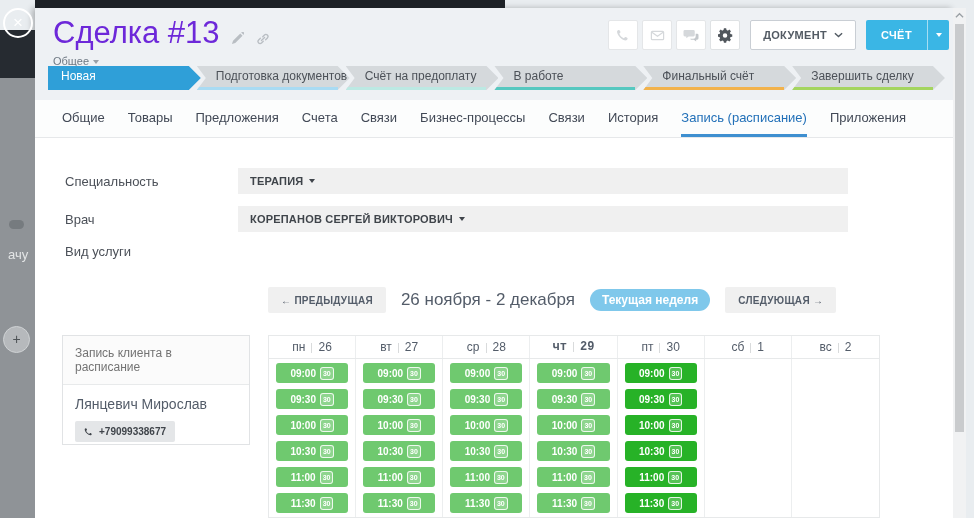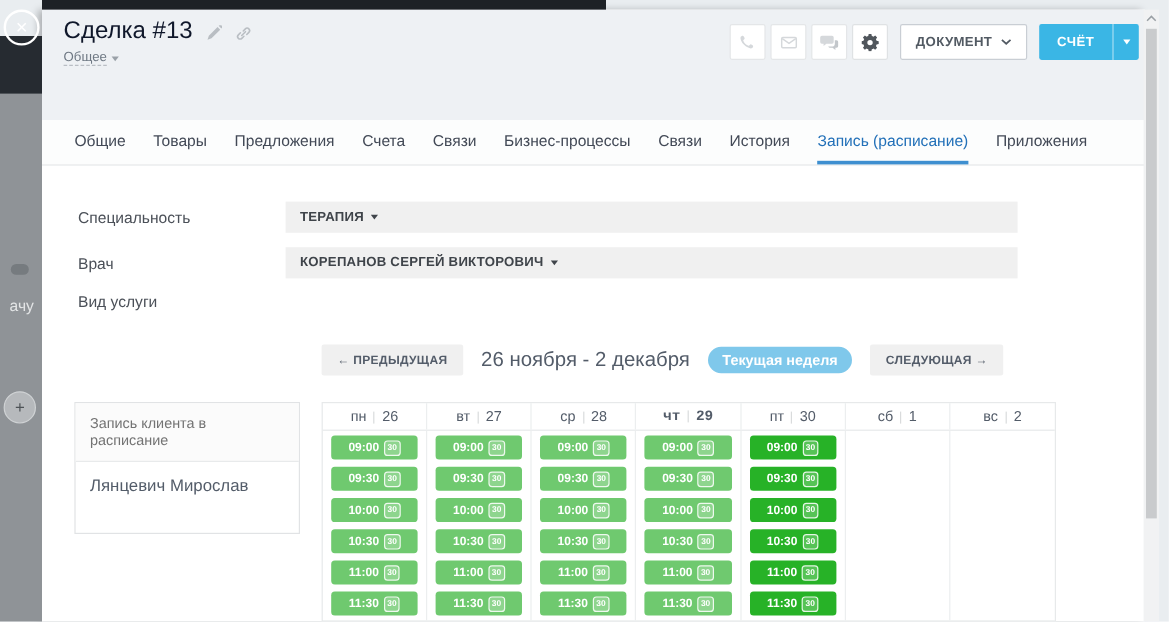--- a/index.html
+++ b/index.html
@@ -27,21 +27,21 @@
   .top-strip { position:absolute; left:35px; top:0; width:470px; height:8px; background:#1d2126; z-index:2; }
 
   
   .panel {
     position:absolute; left:35px; top:8px; width:919px; height:510px; background:#ffffff;
     box-shadow:-3px 0 6px rgba(0,0,0,.25); z-index:1; overflow:hidden;
   }
   .panel-head { position:absolute; left:0; top:0; right:0; height:92px; background:#eef1f4; }
 
   .title-row { position:relative; padding:7px 0 0 18px; }
-  .deal-title { display:inline-block; font-size:20px; font-weight:400; color:#0f172a; }
+  .deal-title { display:inline-block; font-size:31px; font-weight:400; color:#6d28d9; }
   .title-icon { display:inline-block; vertical-align:middle; margin-left:7px; cursor:pointer; }
   .deal-type { margin-top:2px; font-size:11px; color:#6e7883; display:inline-flex; align-items:center; gap:4px; cursor:pointer; }
   .deal-type .lbl { border-bottom:1px dashed #b9bec4; }
 
   .toolbar { position:absolute; top:12px; right:5px; display:flex; align-items:center; gap:4px; }
   .icon-btn {
     width:30px; height:30px; background:#fff; border:1px solid #e4e6e8; border-radius:2px;
     display:flex; align-items:center; justify-content:center; cursor:pointer;
   }
   .icon-btn.dark { border-color:#dfe2e4; }
@@ -193,20 +193,40 @@
             </svg>
         </div>
         <div class="invoice-btn" style="background:#3ab6e5">
           <span class="invoice-main">СЧЁТ</span>
           <span class="invoice-caret">
             <span class="caret-down" style="color:#fff"></span>
           </span>
         </div>
       </div>
     </div>
+    <div class="stages-row" id="stages">
+        <div class="stage active" style="--ul: #2f9fd8;">
+          <span class="stage-label">Новая</span>
+        </div>
+        <div class="stage" style="--ul: #a9dbf3; background: rgb(213, 217, 220);">
+          <span class="stage-label">Подготовка документов</span>
+        </div>
+        <div class="stage" style="--ul: #bce9e3; background: rgb(213, 217, 220);">
+          <span class="stage-label">Счёт на предоплату</span>
+        </div>
+        <div class="stage" style="--ul: #56c8c0; background: rgb(213, 217, 220);">
+          <span class="stage-label">В работе</span>
+        </div>
+        <div class="stage" style="--ul: #f2b24b; background: rgb(213, 217, 220);">
+          <span class="stage-label">Финальный счёт</span>
+        </div>
+        <div class="stage" style="--ul: #a4d55f; background: rgb(213, 217, 220);">
+          <span class="stage-label">Завершить сделку</span>
+        </div>
+      </div>
   </div>
 
   <div class="tabs-row" id="tabs">
       <div class="tab">Общие</div>
       <div class="tab">Товары</div>
       <div class="tab">Предложения</div>
       <div class="tab">Счета</div>
       <div class="tab">Связи</div>
       <div class="tab">Бизнес-процессы</div>
       <div class="tab">Связи</div>
@@ -239,20 +259,26 @@
     <button class="week-btn">← ПРЕДЫДУЩАЯ</button>
     <span class="week-title">26 ноября - 2 декабря</span>
     <span class="week-badge">Текущая неделя</span>
     <button class="week-btn">СЛЕДУЮЩАЯ →</button>
   </div>
 
   <div class="client-card">
     <div class="card-head">Запись клиента в расписание</div>
     <div class="card-body">
       <div class="client-name">Лянцевич Мирослав</div>
+      <button class="phone-chip">
+        <svg width="10" height="10" viewBox="0 0 16 16">
+            <path fill="#3f444a" d="M3.2 2c.5 0 1.9 1.9 1.6 2.5-.2.5-1 .9-1.2 1.4-.2.5 1 2.3 1.8 3.1.8.8 2.6 2 3.1 1.8.5-.2.9-1 1.4-1.2.6-.3 2.5 1.1 2.5 1.6 0 .4-.6 1.7-1.3 1.9-1.5.5-4.6-.9-6.8-3.1C2.1 7.8.7 4.7 1.2 3.2c.2-.7 1.5-1.2 2-1.2z"></path>
+          </svg>
+        <span>+79099338677</span>
+      </button>
     </div>
   </div>
 
   <div class="schedule">
     <div class="sched-head" id="sched-head">
         <div class="day-head"><span>пн</span><span class="day-sep"></span><span>26</span></div>
         <div class="day-head"><span>вт</span><span class="day-sep"></span><span>27</span></div>
         <div class="day-head"><span>ср</span><span class="day-sep"></span><span>28</span></div>
         <div class="day-head today"><span>чт</span><span class="day-sep"></span><span>29</span></div>
         <div class="day-head"><span>пт</span><span class="day-sep"></span><span>30</span></div>

